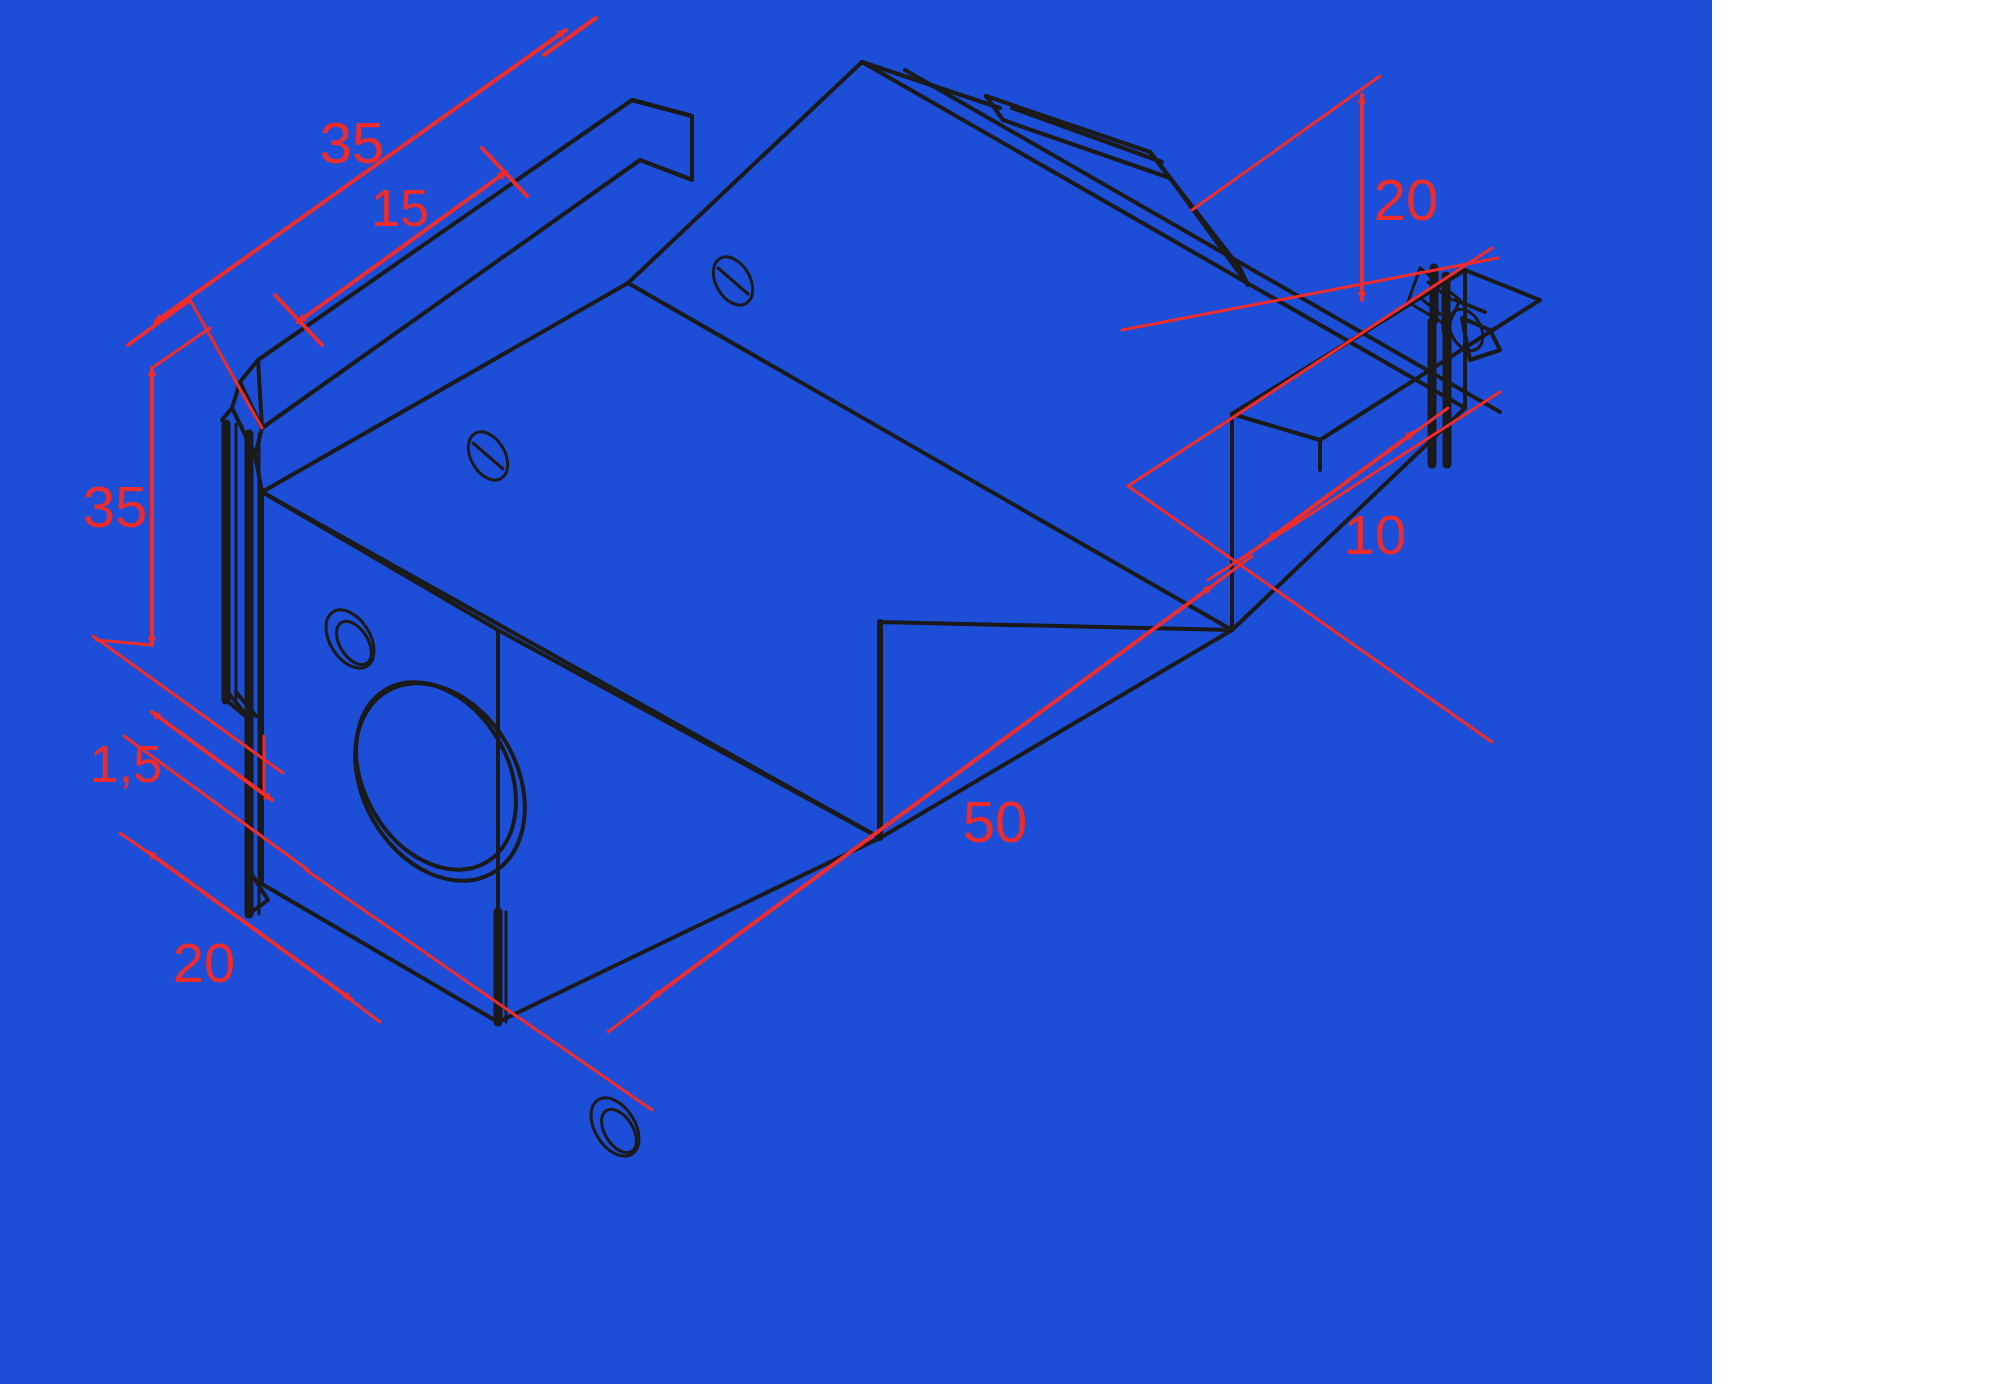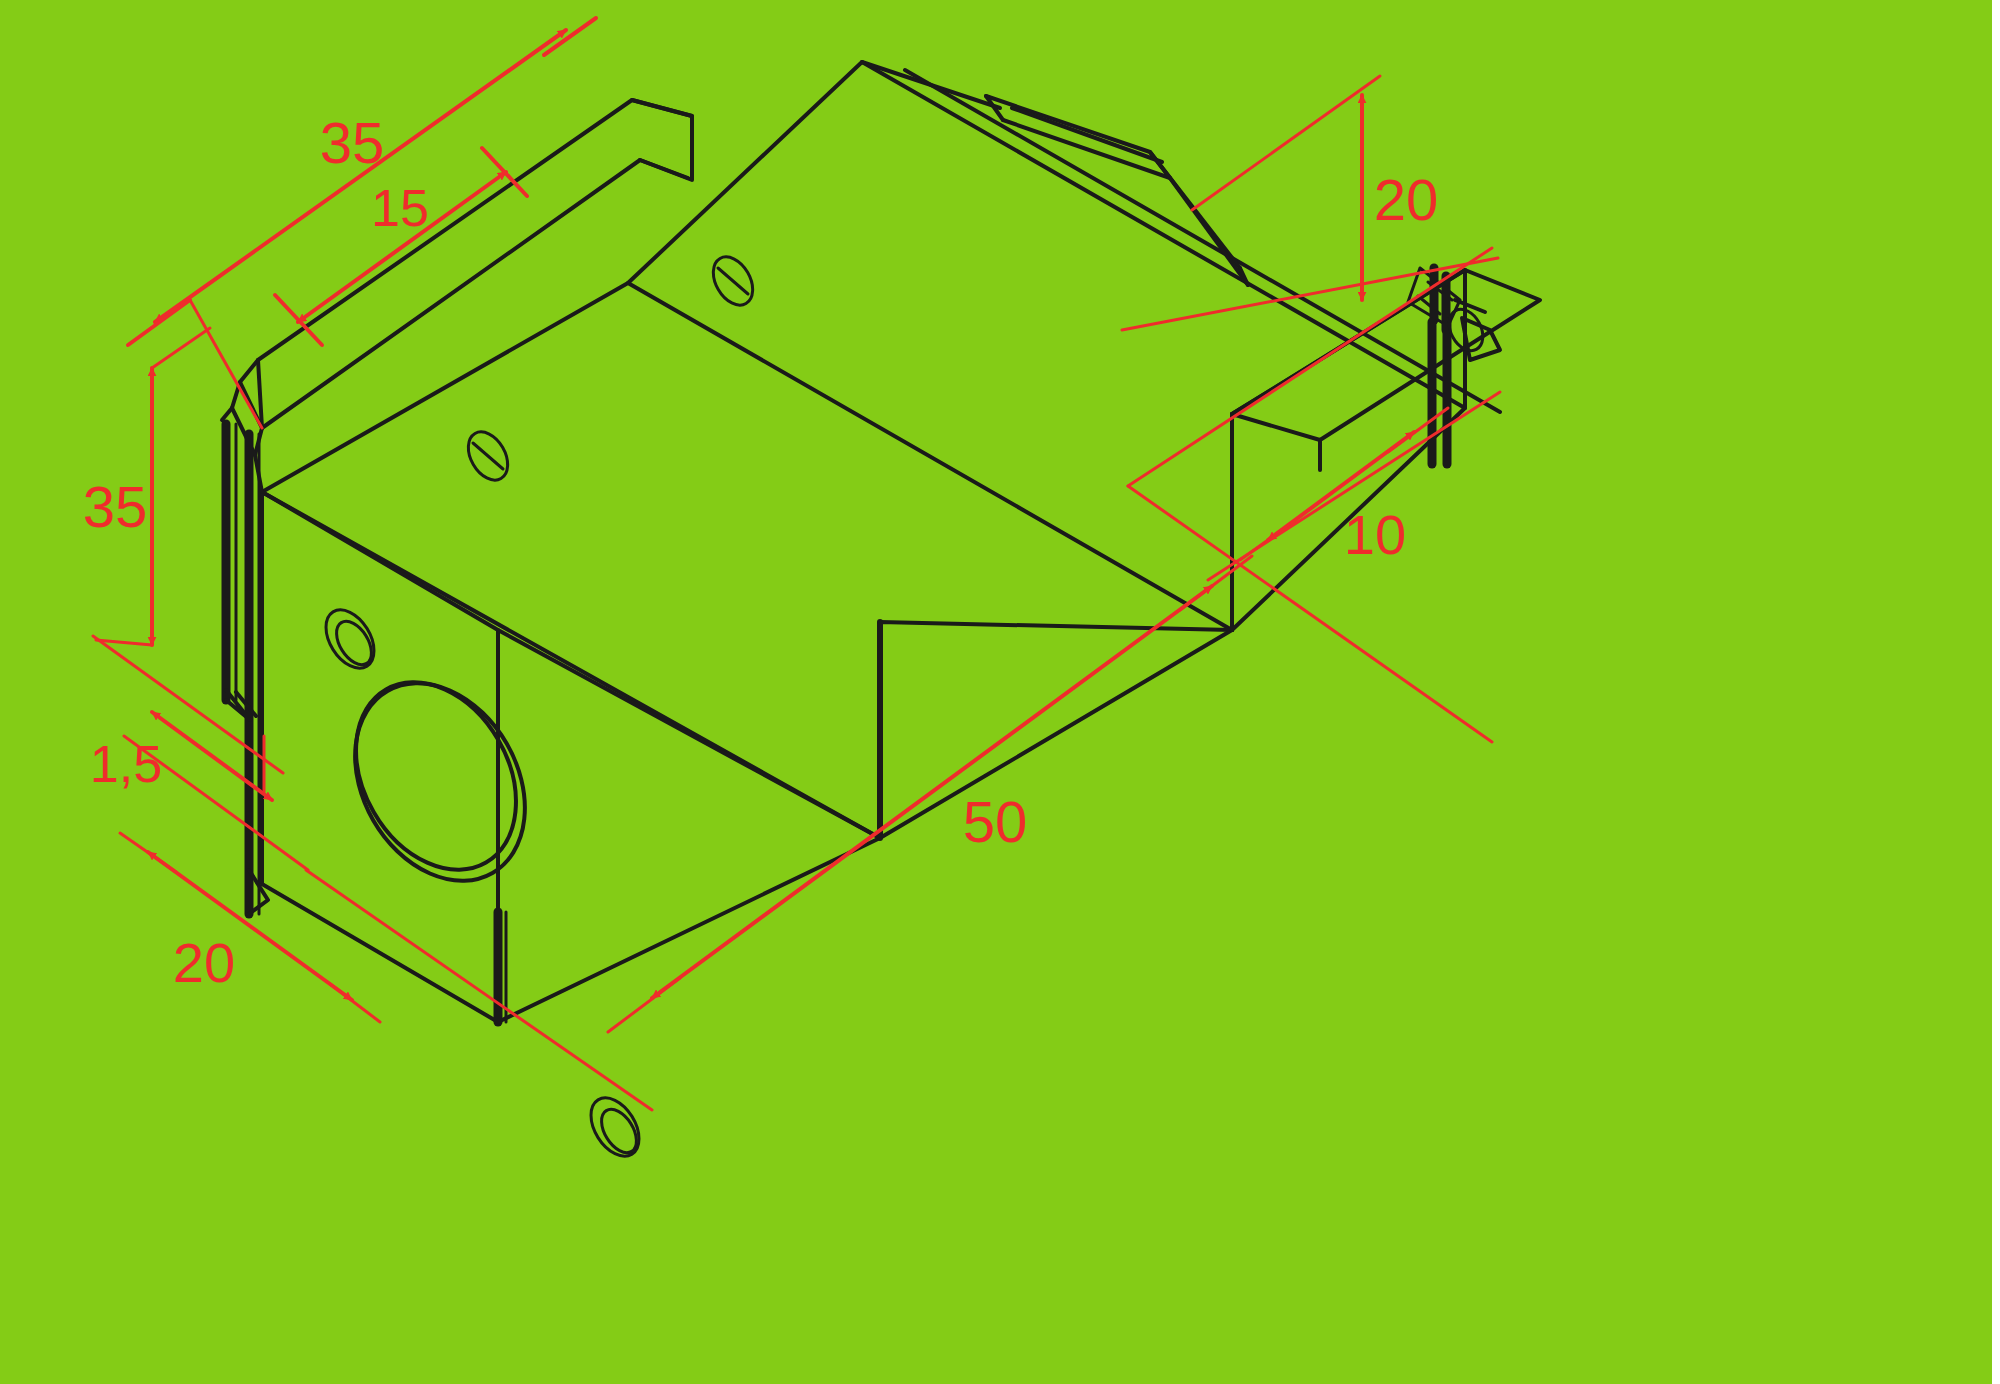--- a/index.html
+++ b/index.html
@@ -8,23 +8,23 @@
     background: #ffffff;
   }
   body {
     width: 2000px;
     height: 1384px;
     font-family: "Liberation Sans", sans-serif;
     overflow: hidden;
   }
   #stage {
     position: relative;
-    width: 1992px;
+    width: 1712px;
     height: 1384px;
-    background: #84cc16;
+    background: #1d4ed8;
   }
   #drawing {
     position: absolute;
     left: 0;
     top: 0;
     width: 2000px;
     height: 1384px;
   }
   .dim-text {
     font-family: "Liberation Sans", sans-serif;

